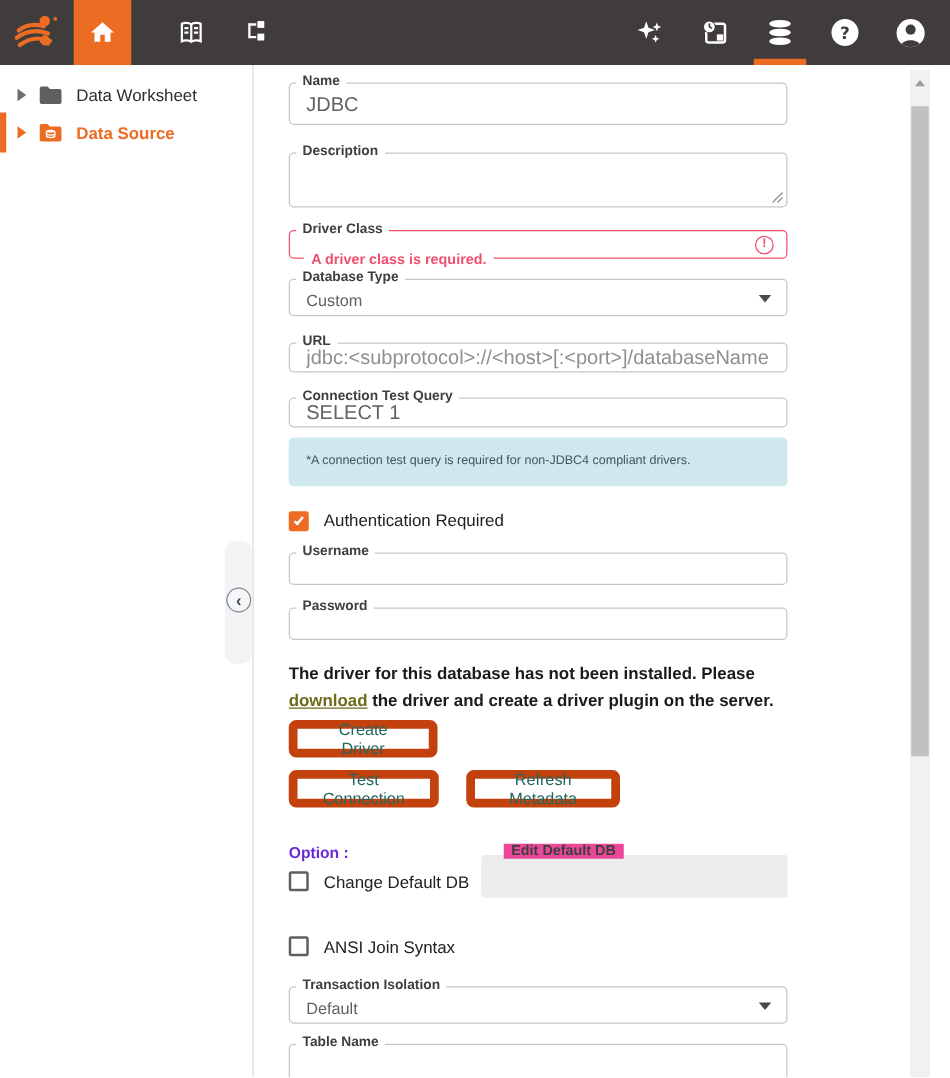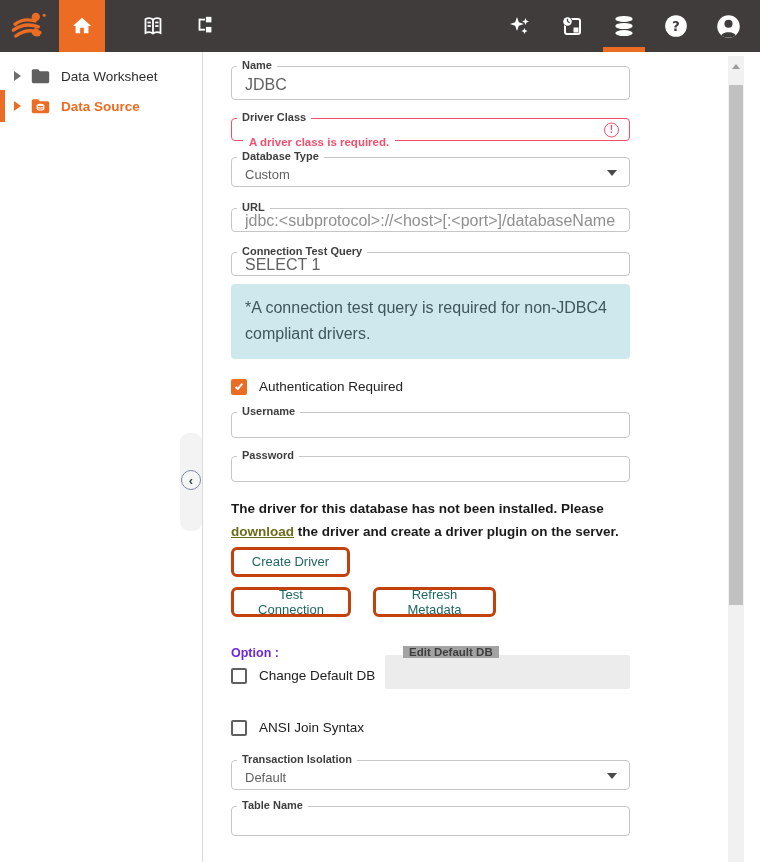--- a/index.html
+++ b/index.html
@@ -73,46 +73,46 @@
   .f-ctq input { padding-top:5px; }
   .f-user { height:26px; margin-top:17px; }
   .f-pass { height:26px; margin-top:18px; }
   .f-select .value { display:block; padding:9px 13px 0 13px; font-size:13px; color:#616161; }
   .dd-caret { position:absolute; right:12px; top:50%; margin-top:-2px; width:0; height:0;
     border-left:5px solid transparent; border-right:5px solid transparent; border-top:6px solid #4a4a4a; }
   .f-trans { height:30px; margin-top:24px; }
   .f-table { height:30px; margin-top:16px; }
 
   .info-box { margin-top:8px; background:#cee8ee; border-radius:4px; padding:11px 14px;
-    font-size:16px; color:#3f565c; line-height:1.65; }
+    font-size:10px; color:#3f565c; line-height:1.65; }
 
   .check-row { display:flex; align-items:center; margin-top:20px; cursor:pointer; }
   .checkbox { width:16px; height:16px; border-radius:2px; margin-right:12px; flex:0 0 auto;
     border:2px solid #5f5f5f; background:#fff; position:relative; }
   .checkbox.checked { border-color:#ed6c23; background:#ed6c23; }
   .tick { position:absolute; left:4px; top:1px; width:4px; height:8px;
     border-right:2px solid #fff; border-bottom:2px solid #fff; transform:rotate(40deg); }
   .check-label { font-size:13.5px; color:#212121; }
 
   .driver-msg { margin-top:16px; font-size:13.5px; font-weight:bold; color:#1b1b1b; line-height:1.7; }
   .driver-msg a { color:#6e6c1c; text-decoration:underline; cursor:pointer; }
 
   .btn { display:inline-flex; align-items:center; justify-content:center; height:30px;
-    border:3px solid #c2410c; border-radius:6px; background:#fff; color:#20685f;
+    border:7px solid #c2410c; border-radius:6px; background:#fff; color:#20685f;
     font-size:13px; font-family:"Liberation Sans", sans-serif; padding:0 14px; cursor:pointer; }
   .btn-create { margin-top:3px; width:119px; }
   .btn-row { margin-top:10px; display:flex; gap:22px; }
   .btn-test { width:120px; }
   .btn-refresh { width:123px; }
 
   .options-block { position:relative; margin-top:29px; min-height:52px; }
   .option-heading { font-size:12.5px; font-weight:bold; color:#6d28d9; }
   .options-block .check-row { margin-top:8px; }
   .edit-db-group { position:absolute; left:154px; top:9px; width:245px; }
-  .edit-db-group > label { position:absolute; top:-9px; left:18px; background:#a3a3a3; padding:0 6px;
+  .edit-db-group > label { position:absolute; top:-9px; left:18px; background:#ec4899; padding:0 6px;
     font-size:11.5px; font-weight:bold; color:#3e3e3e; white-space:nowrap; }
   .edit-db-box { height:34px; background:#ececec; border-radius:2px; }
   .ansi-row { margin-top:22px;align-items:center; }
 </style>
 </head>
 <body>
 
 <div class="app">
 
   <header class="navbar">
@@ -240,20 +240,28 @@
   </div>
 
   <main class="content">
     <div class="form">
 
       <div class="field f-name">
         <label>Name</label>
         <input type="text" value="JDBC" style="">
       </div>
 
+      <div class="field f-desc">
+        <label>Description</label>
+        <textarea style=""></textarea>
+        <svg class="resize-corner" viewBox="0 0 10 10">
+          <line x1="1" y1="9" x2="9" y2="1" stroke="#8a8a8a" stroke-width="1"></line>
+          <line x1="5" y1="9" x2="9" y2="5" stroke="#8a8a8a" stroke-width="1"></line>
+        </svg>
+      </div>
 
       <div class="field f-driver">
         <label>Driver Class</label>
         <input type="text" value="" style="">
         <span class="err-icon">!</span>
         <span class="err-msg">A driver class is required.</span>
       </div>
 
       <div class="field f-dbtype f-select">
         <label>Database Type</label>

